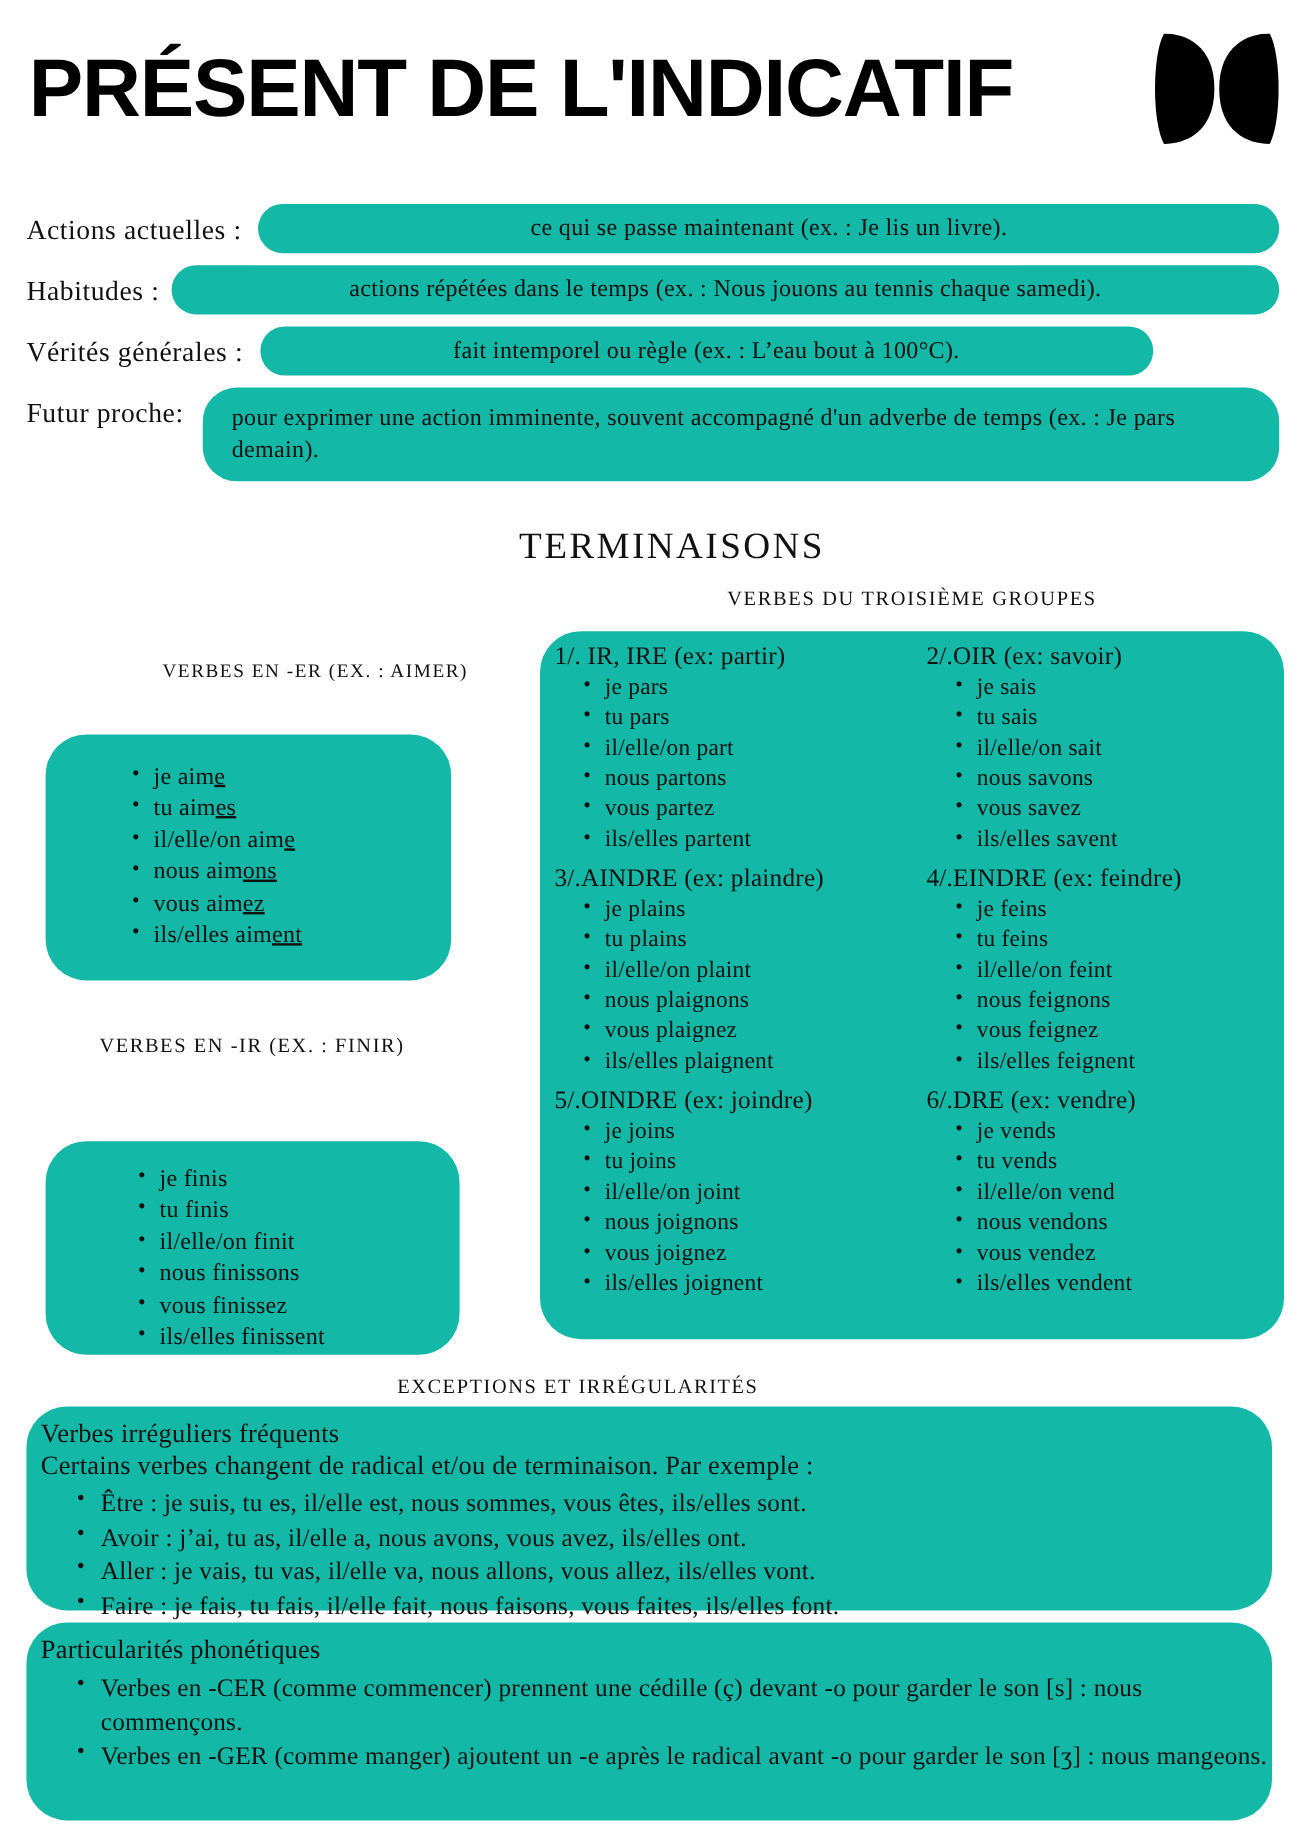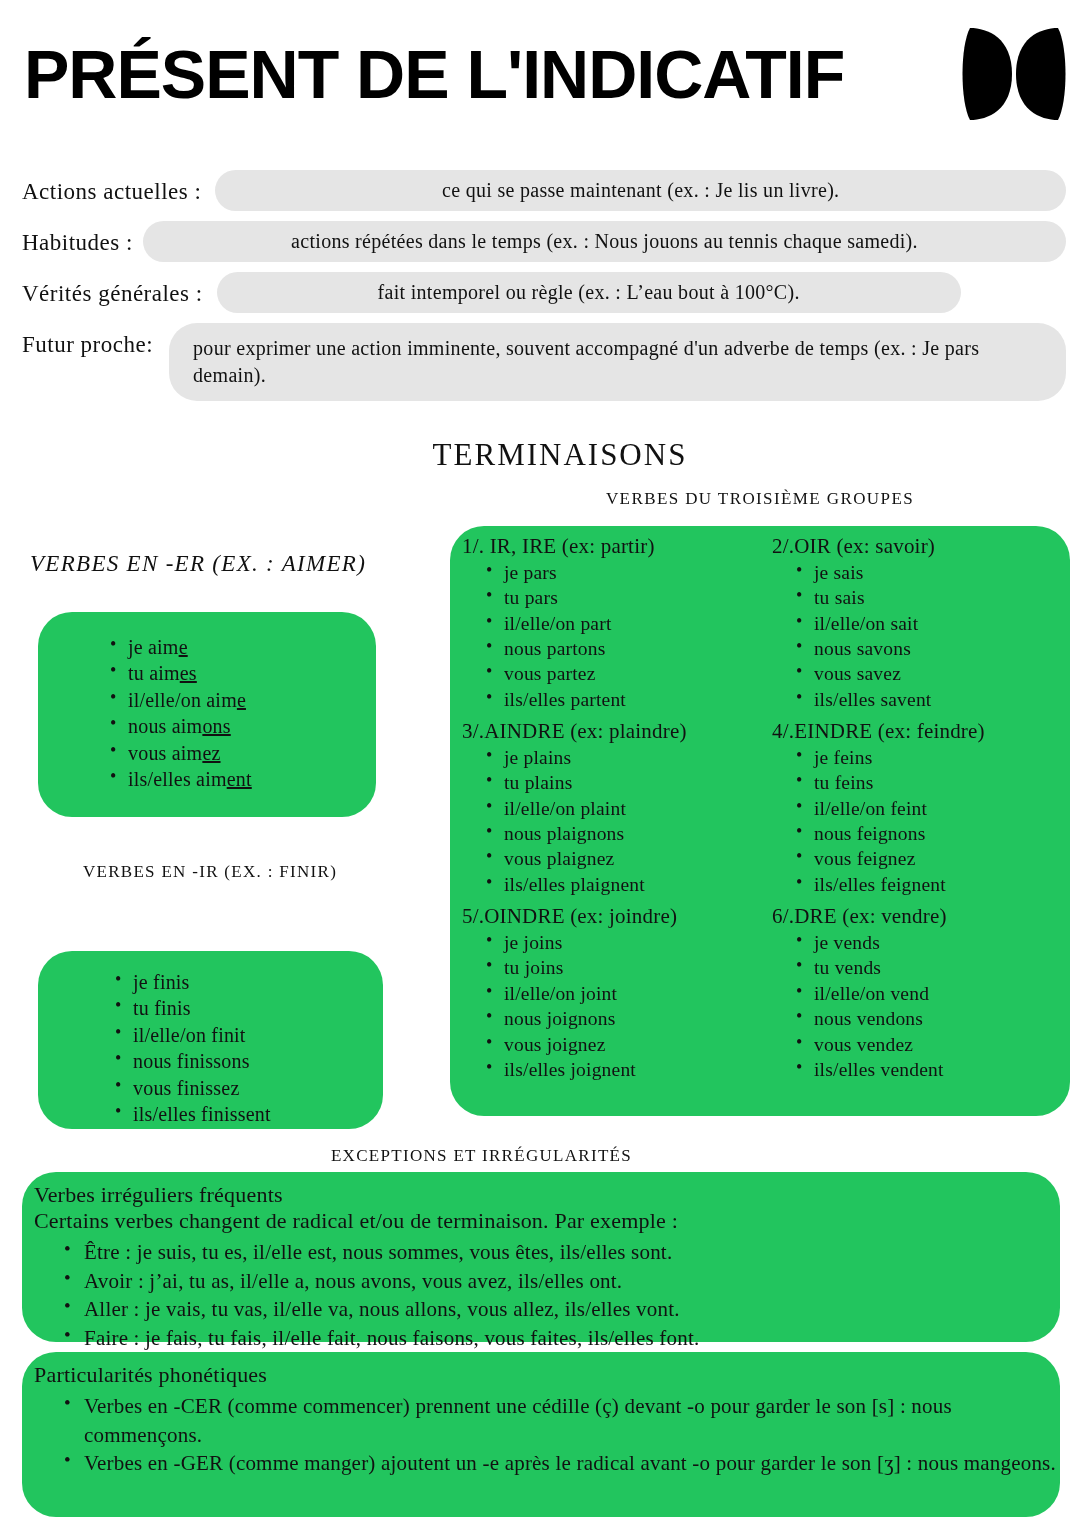--- a/index.html
+++ b/index.html
@@ -61,21 +61,21 @@
     align-items: flex-start;
     margin-bottom: 10px;
   }
   .usage-label {
     font-size: 23px;
     letter-spacing: 0.5px;
     white-space: nowrap;
     padding-top: 9px;
   }
   .pill {
-    background: #e5e5e5;
+    background: #14b8a6;
     border-radius: 28px;
     padding: 7px 22px;
     font-size: 20px;
     line-height: 1.35;
     letter-spacing: 0.3px;
     margin-left: 8px;
   }
   .pill.center { text-align: center; }
   .row1 .pill { margin-left: 14px; flex: 1; }
   .row2 .pill { margin-left: 10px; flex: 1; }
@@ -100,37 +100,36 @@
     width: 620px;
     text-align: center;
     font-size: 17px;
     letter-spacing: 1.4px;
   }
   .er-heading {
     position: absolute;
     top: 551px;
     left: 30px;
     width: 360px;
-    text-align: left;
-    font-size: 23px;
+    text-align: right;
+    font-size: 16px;
     letter-spacing: 1.3px;
-    font-style: italic;
   }
   .ir-heading {
     position: absolute;
     top: 862px;
     left: 30px;
     width: 360px;
     text-align: center;
     font-size: 17px;
     letter-spacing: 1.3px;
   }
 
   .card {
-    background: #22c55e;
+    background: #14b8a6;
     border-radius: 34px;
   }
   .card-er {
     position: absolute;
     top: 612px;
     left: 38px;
     width: 338px;
     height: 205px;
   }
   .card-ir {

